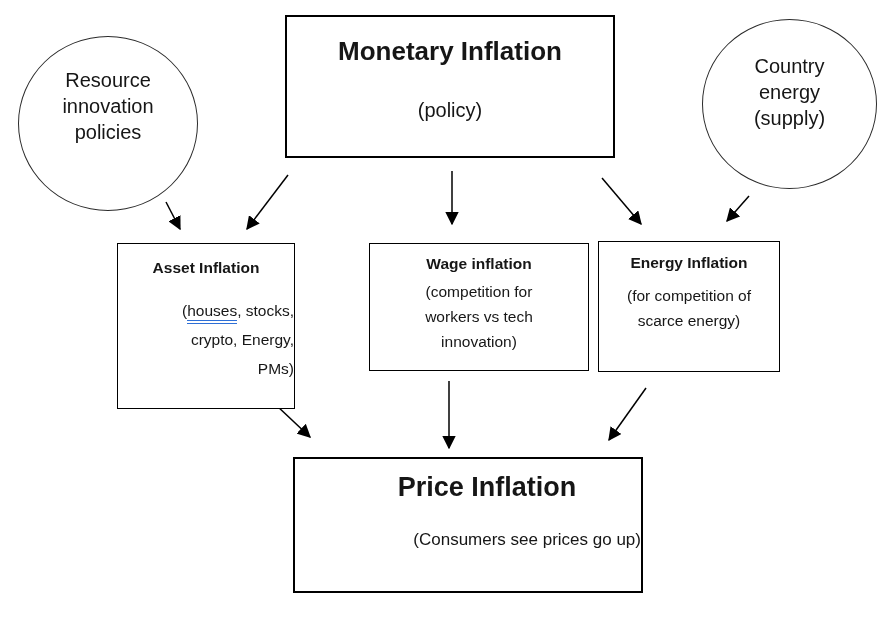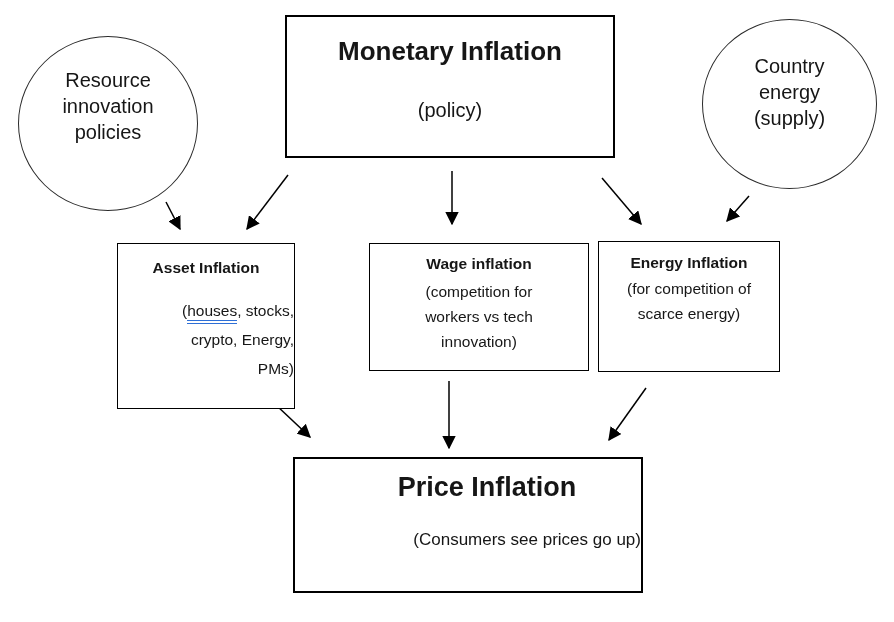--- a/index.html
+++ b/index.html
@@ -43,21 +43,21 @@
   .box-asset  { left: 117px; top: 243px; width: 178px; height: 166px; }
   .box-wage   { left: 369px; top: 243px; width: 220px; height: 128px; }
   .box-energy { left: 598px; top: 241px; width: 182px; height: 131px; }
   .mid-title { font-size: 15.5px; font-weight: bold; line-height: 22px; }
   .box-asset .mid-title  { margin-top: 13px; }
   .box-wage .mid-title   { margin-top: 9px; }
   .box-energy .mid-title { margin-top: 10px; }
   .mid-body { font-size: 15.5px; }
   .box-asset .mid-body  { margin-top: 17px; line-height: 29px; text-align: right; }
   .box-wage .mid-body   { margin-top: 4px;  line-height: 25px; }
-  .box-energy .mid-body { margin-top: 2px;  line-height: 25px; }
+  .box-energy .mid-body { margin-top: 9px;  line-height: 25px; }
   .dbl-underline {
     border-bottom: 4px double var(--underline-color, #2e6fd6);
     display: inline-block;
     line-height: 19px;
   }
   
   .box-price { left: 293px; top: 457px; width: 350px; height: 136px; border-width: 2px; }
   .box-price .title { font-size: 27px; font-weight: bold; margin-top: 12px; line-height: 32px; padding-left: 38px; }
   .box-price .subtitle { font-size: 17px; margin-top: 26px; line-height: 21px; text-align: right; }
   

